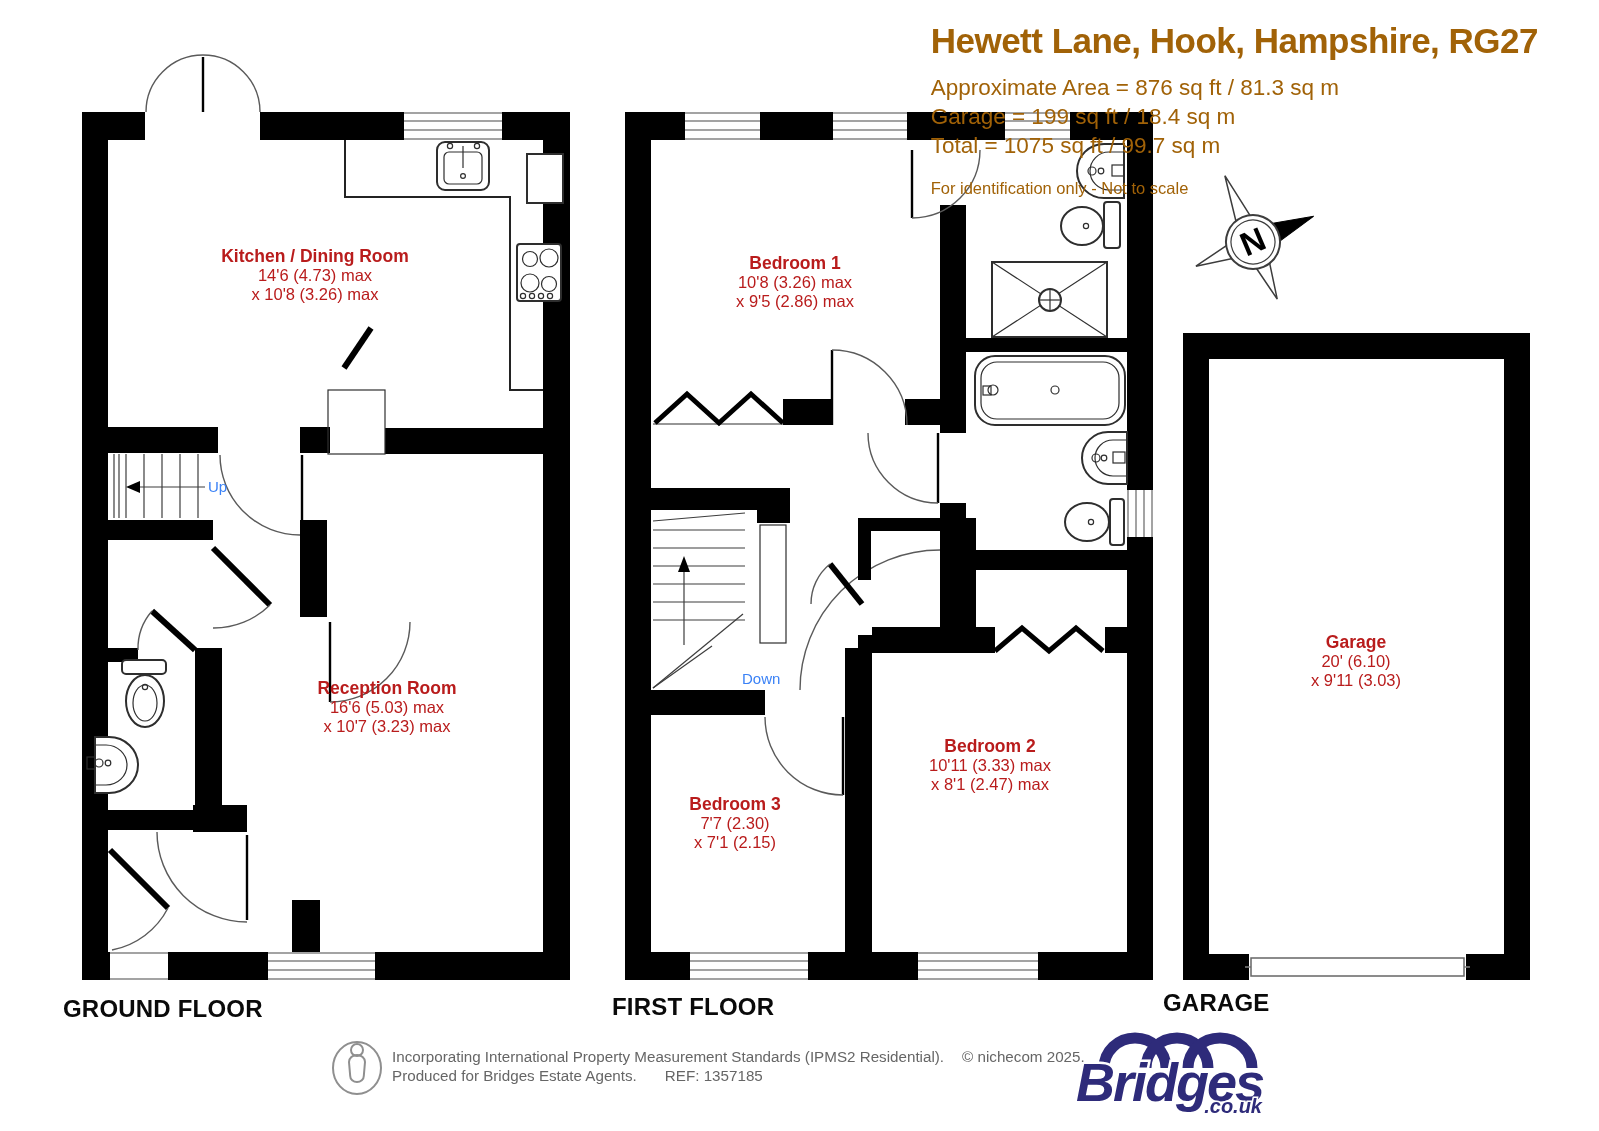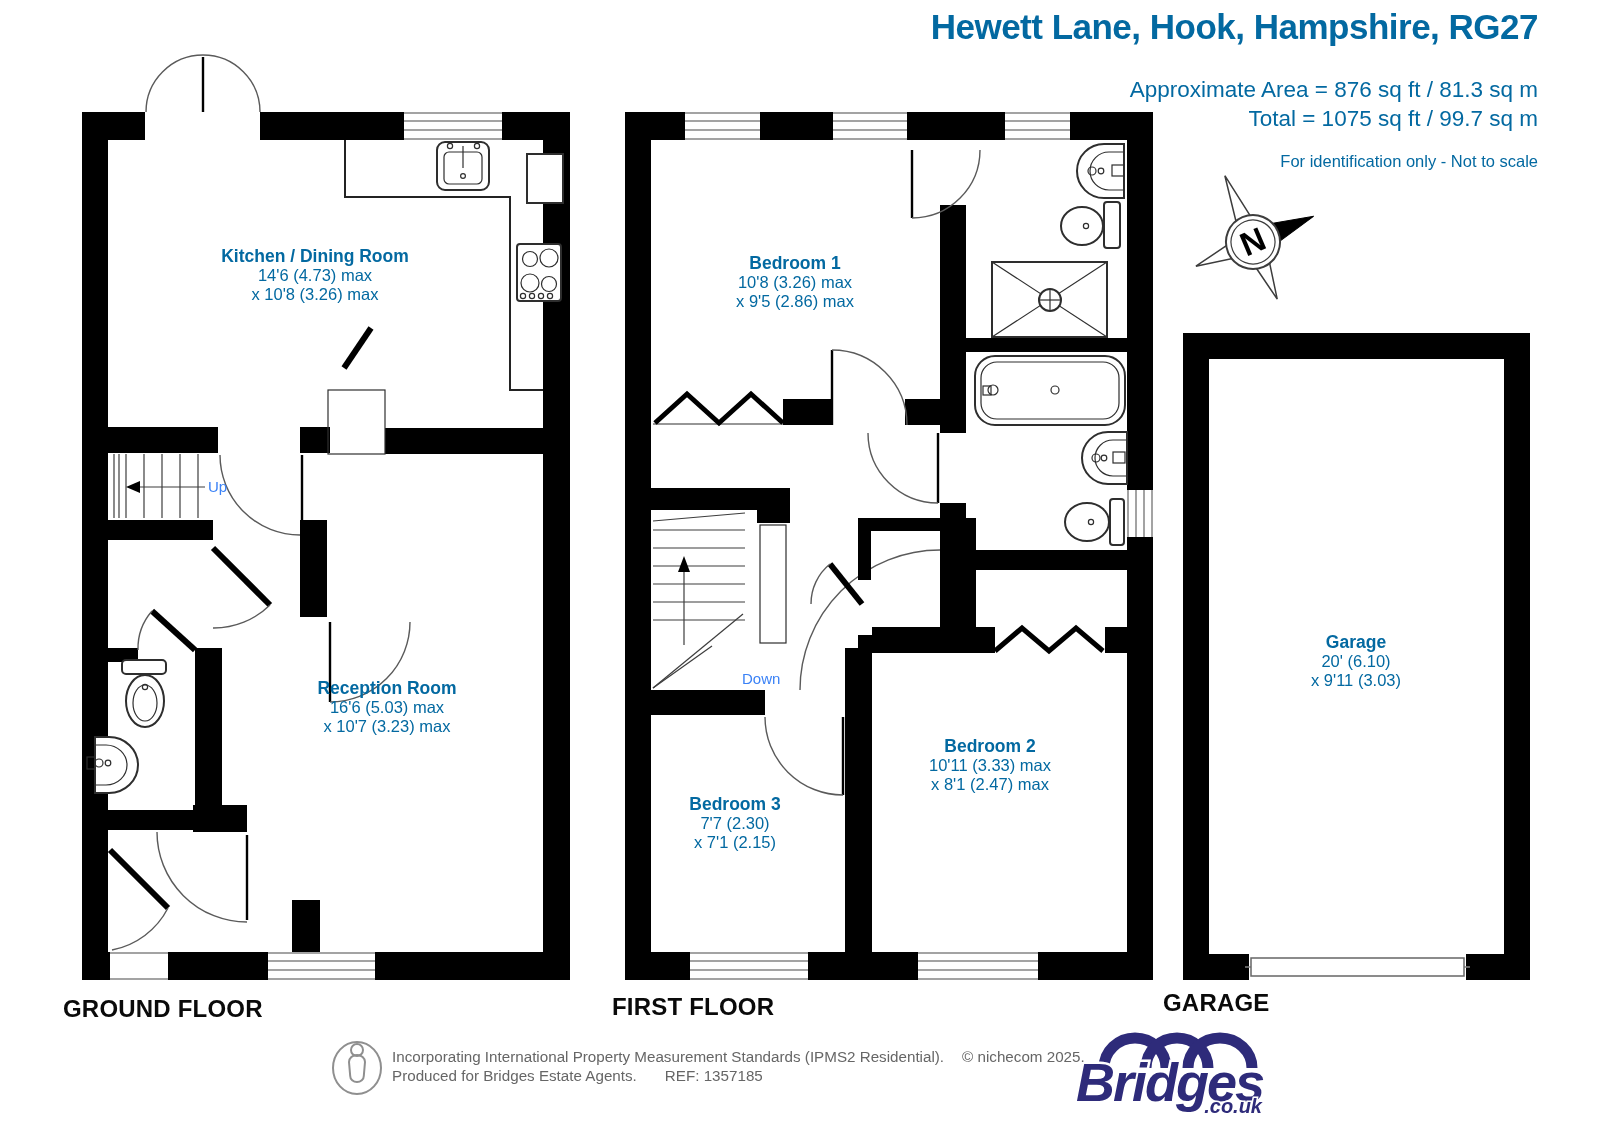--- a/index.html
+++ b/index.html
@@ -25,25 +25,25 @@
   .cc2{fill:none;stroke:#3d3d3d;stroke-width:1.2}
   .ctext{font-family:"Liberation Sans",sans-serif;font-weight:bold;font-size:33px;fill:#000}
   .barc{fill:none;stroke:#2e2b7a;stroke-width:11}
   .btext{font-family:"Liberation Sans",sans-serif;font-size:54px;font-weight:bold;font-style:italic;
          fill:#2e2b7a;letter-spacing:-2px;paint-order:stroke;stroke:#fff;stroke-width:5}
   .bsub{font-family:"Liberation Sans",sans-serif;font-size:20px;font-weight:bold;font-style:italic;
         fill:#2e2b7a;paint-order:stroke;stroke:#fff;stroke-width:3}
   .person-ic{fill:none;stroke:#8f8f8f;stroke-width:2}
 
   
-  .hdr{position:absolute;top:7px;right:61px;text-align:right;color:#0369a1}
+  .hdr{position:absolute;top:21px;right:61px;color:#a16207}
   .title{font-size:35px;font-weight:bold;letter-spacing:-.5px;white-space:nowrap}
-  .areas{margin-top:28px;font-size:22.5px;line-height:29px}
+  .areas{margin-top:12px;font-size:22.5px;line-height:29px}
   .note{margin-top:19px;font-size:16.5px}
-  .room-label{position:absolute;transform:translateX(-50%);text-align:center;color:#0369a1;white-space:nowrap}
+  .room-label{position:absolute;transform:translateX(-50%);text-align:center;color:#b91c1c;white-space:nowrap}
   .rname{font-size:17.5px;font-weight:bold;line-height:19px}
   .rdim{font-size:16.5px;line-height:19px}
   .stair-label{position:absolute;font-size:15px;font-weight:normal;color:#3b82f6}
   .floor-label{position:absolute;font-size:24px;font-weight:bold;color:#0a0a0a;letter-spacing:.2px}
   .footer-text{position:absolute;left:392px;top:1047px;font-size:15.2px;line-height:19.4px;color:#666}
   .fcopy{margin-left:18px}
   .fref{margin-left:28px}
 </style>
 </head>
 <body>
@@ -377,20 +377,21 @@
     <path class="barc" d="M1188,1068 A32,30 0 0 1 1252,1068"></path>
     <text class="btext" x="1076" y="1101">Bridges</text>
     <text class="bsub" x="1262" y="1113" text-anchor="end">.co.uk</text>
   </g>
 </svg>
 
   <div class="hdr">
     <div class="title">Hewett Lane, Hook, Hampshire, RG27</div>
     <div class="areas">
       <div>Approximate Area = 876 sq ft / 81.3 sq m</div>
+      <div>Garage = 199 sq ft / 18.4 sq m</div>
       <div>Total = 1075 sq ft / 99.7 sq m</div>
     </div>
     <div class="note">For identification only - Not to scale</div>
   </div>
 
   <div class="room-label" style="left:315px;top:247px">
     <div class="rname">Kitchen / Dining Room</div>
     <div class="rdim">14'6 (4.73) max</div>
     <div class="rdim">x 10'8 (3.26) max</div>
   </div>

